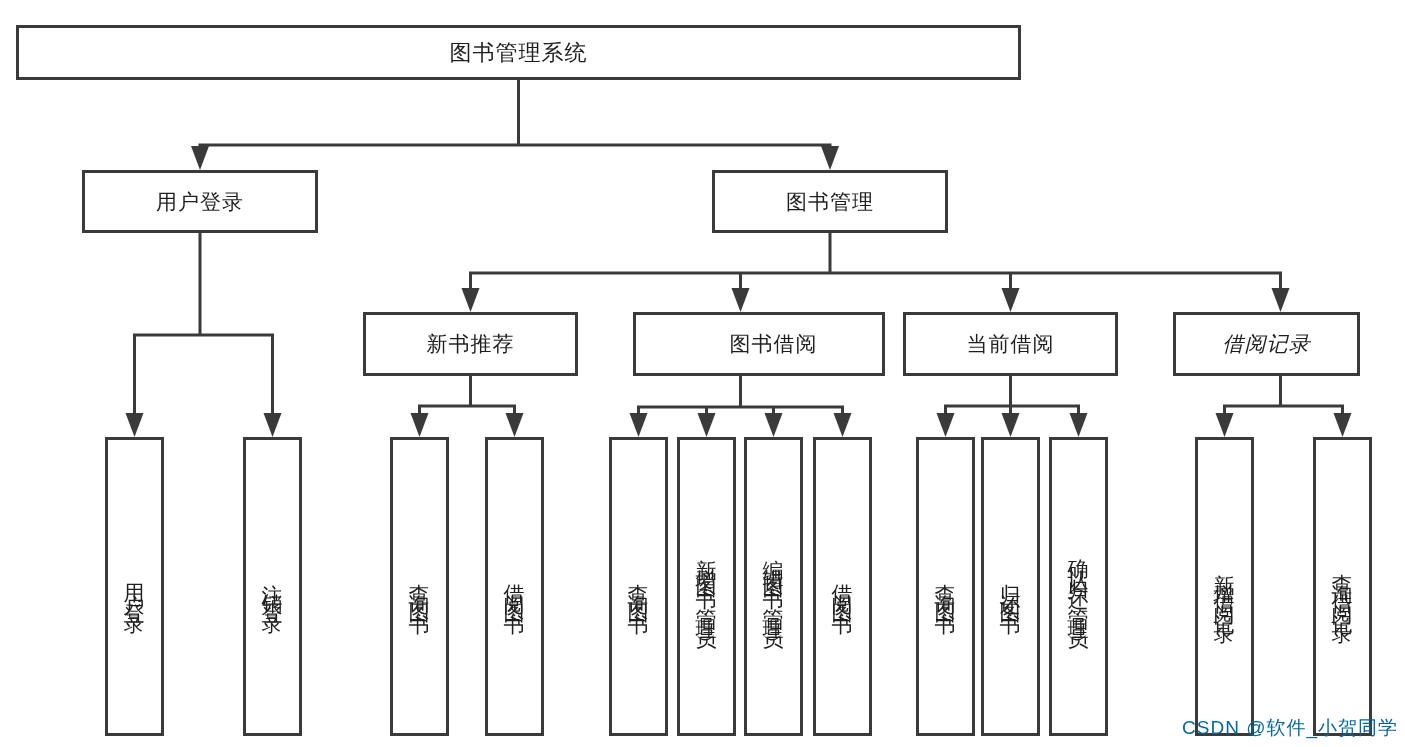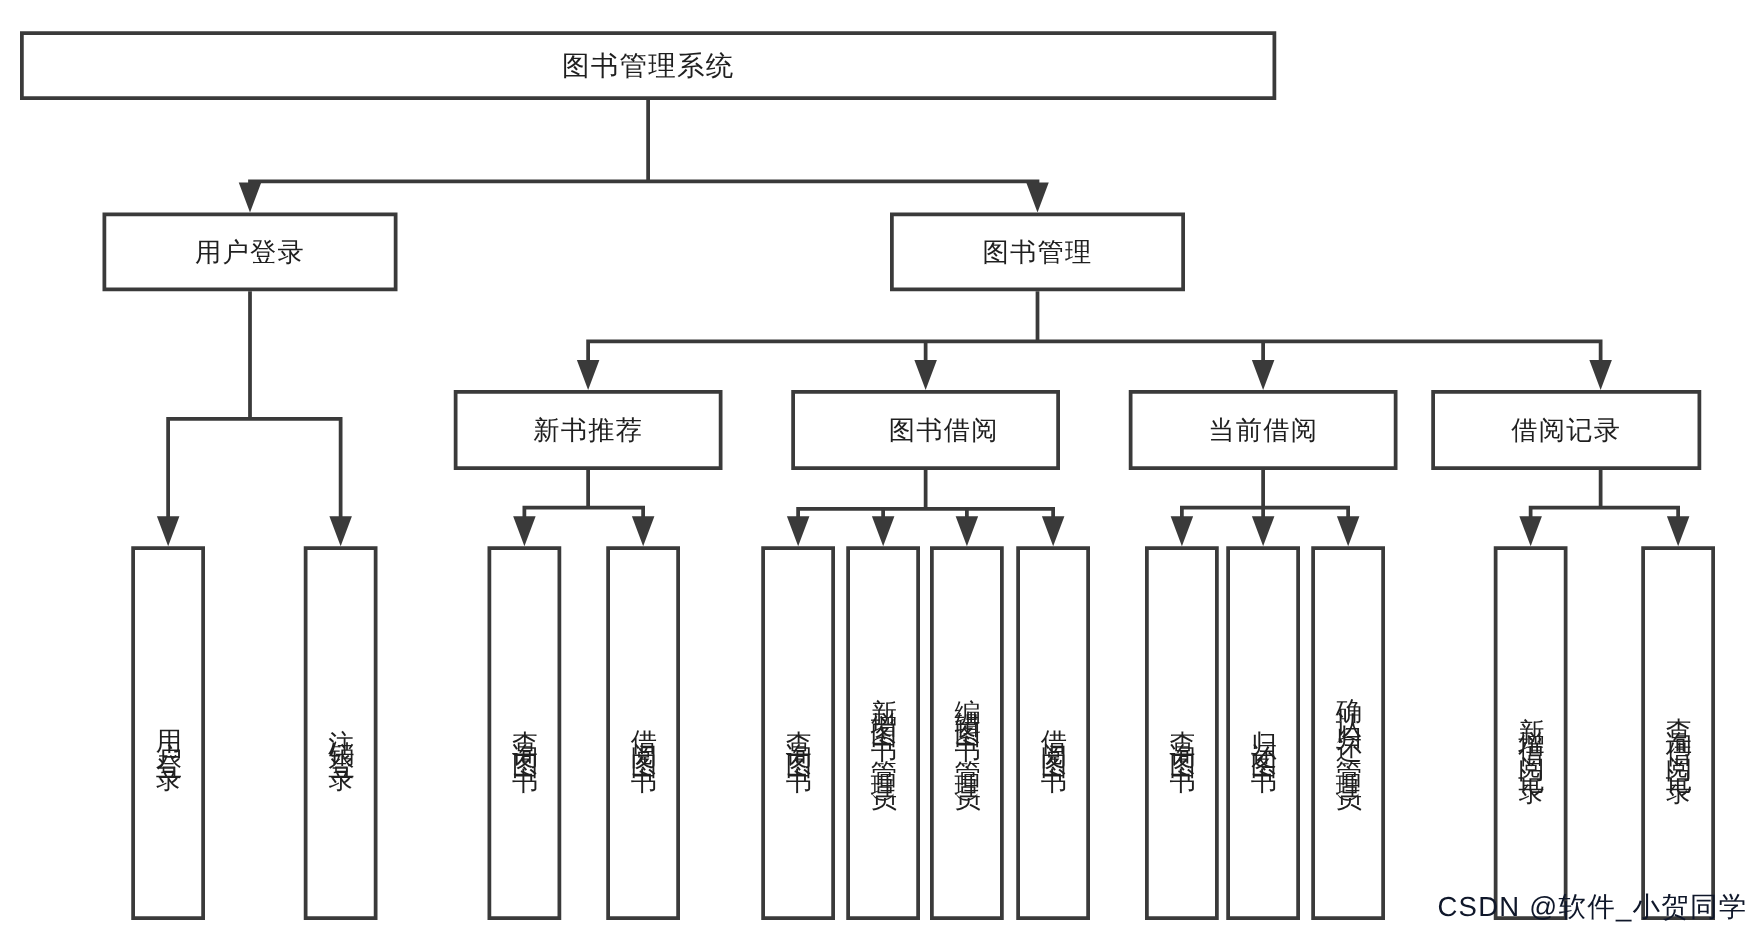--- a/index.html
+++ b/index.html
@@ -34,22 +34,22 @@
   .leaf .vtxt{
     writing-mode:vertical-rl;
     letter-spacing:10px;
     font-size:21px;
     line-height:1.1;
     color:var(--text);
   }
   .watermark{
     position:absolute;
     right:7px;bottom:6px;
-    font-size:22px;
-    color:#0f172a;
+    font-size:19px;
+    color:#0369a1;
     letter-spacing:1px;
     margin-left:12px;
   }
 </style>
 </head>
 <body>
 
 <div id="canvas">
 
   <svg id="connectors" viewBox="0 0 1405 747" xmlns="http://www.w3.org/2000/svg" fill="none">
@@ -121,27 +121,27 @@
   <div class="node lvl2" style="left:82px;width:236px;">
     <span>用户登录</span>
   </div>
   <div class="node lvl3" style="left:363px;width:215px;">
     <span>新书推荐</span>
   </div>
 
   <div class="node lvl2" style="left:712px;width:236px;">
     <span>图书管理</span>
   </div>
-  <div class="node lvl3" style="left:633px;width:215px;padding-left:29px;">
+  <div class="node lvl3" style="left:633px;width:252px;padding-left:29px;">
     <span>图书借阅</span>
   </div>
   <div class="node lvl3" style="left:903px;width:215px;">
     <span>当前借阅</span>
   </div>
-  <div class="node lvl3" style="left:1145px;width:216px;">
+  <div class="node lvl3" style="left:1173px;width:187px;font-style:italic;">
     <span>借阅记录</span>
   </div>
 
   <div class="node leaf" style="left:105px;">
     <span class="vtxt">用户登录</span>
   </div>
   <div class="node leaf" style="left:243px;">
     <span class="vtxt">注销登录</span>
   </div>
 

